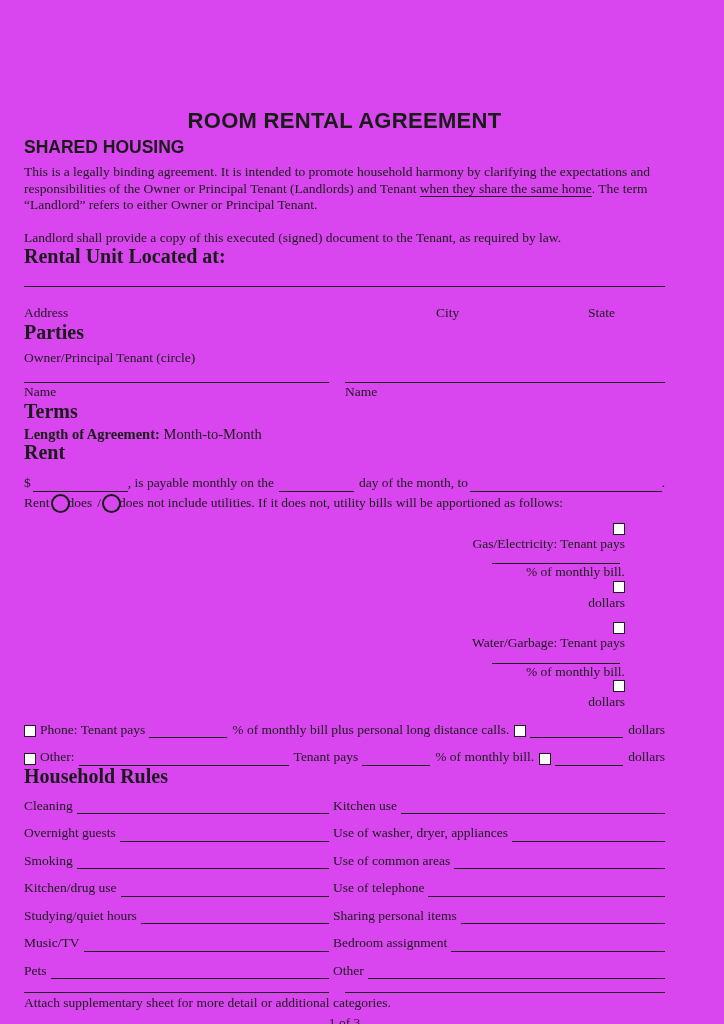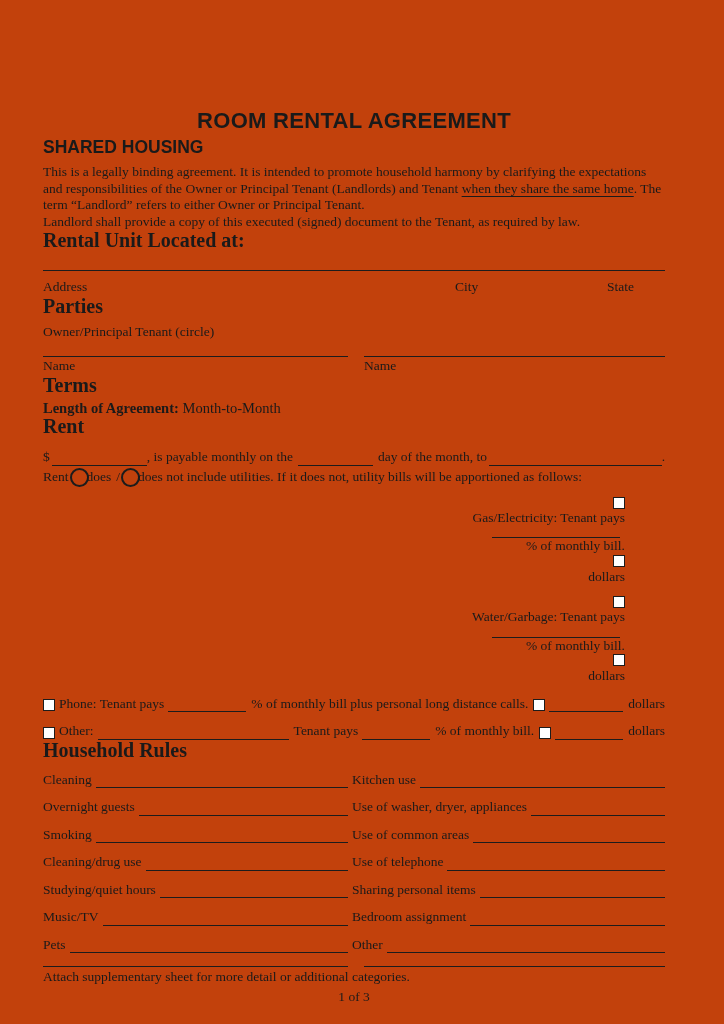--- a/index.html
+++ b/index.html
@@ -1,48 +1,48 @@
 <!DOCTYPE html>
 <html><head>
 <meta charset="utf-8">
 <style>
   * { box-sizing: border-box; }
   html, body { margin: 0; padding: 0; background: #e8e8e8; }
   .page {
     width: 724px; height: 1024px; margin: 0 auto;
-    background: #c2410c; color: #1a1a1a;
+    background: #d946ef; color: #1a1a1a;
     font-family: "Liberation Serif", "DejaVu Serif", serif;
     font-size: 13.5px; line-height: 16.5px;
-    padding: 108px 59px 0 43px;
+    padding: 108px 59px 0 24px;
     position: relative;
   }
   .title {
     font-family: "Liberation Sans", "DejaVu Sans", sans-serif;
     font-weight: bold; font-size: 22px; line-height: 26px;
     text-align: center; margin: 0; letter-spacing: 0.3px;
   }
   .subtitle {
     font-family: "Liberation Sans", "DejaVu Sans", sans-serif;
     font-weight: bold; font-size: 17.5px; line-height: 21px;
     text-align: left; margin: 3px 0 0 0;
   }
-  .intro { margin: 6px 0 0 0; }
+  .intro { margin: 6px 0 16px 0; }
   .copy-notice { margin: 0; }
   .u { text-decoration: underline; text-decoration-thickness: 1.2px; text-underline-offset: 3px; }
   h3.sec { font-size: 20px; line-height: 21px; font-weight: bold; margin: 0; }
   .mt-rental { margin-top: 17px; }
   .mt-parties { margin-top: 16px; }
   .mt-terms { margin-top: 14px; }
   .mt-rent { margin-top: 16px; }
   .mt-household { margin-top: 20px; }
 
   .rule { border-bottom: 1.6px solid #1c1c1c; height: 0; }
   .rule-address { margin-top: 19px; }
 
-  .addr-labels { display: grid; grid-template-columns: 412px 152px 1fr; margin-top: 8px; }
+  .addr-labels { display: grid; grid-template-columns: 412px 152px 1fr; margin-top: 18px; }
 
   .two-col { display: flex; }
   .col-l { width: 305px; }
   .col-r { margin-left: 16px; flex: 1; }
   .party-labels { margin-top: 7px; }
   .party-lines { margin-top: 16px; }
   .party-names { margin-top: 1px; }
 
   .length-line { margin-top: 4px; font-size: 14.5px; }
   .length-line b { font-size: 14.5px; }
@@ -207,21 +207,21 @@
         <span>Smoking</span>
         <span class="fill grow ml4"></span>
       </div>
     <div class="hcell hcell-r">
         <span>Use of common areas</span>
         <span class="fill grow ml4"></span>
       </div>
   </div>
   <div class="hr-row">
     <div class="hcell hcell-l">
-        <span>Cleaning/drug use</span>
+        <span>Kitchen/drug use</span>
         <span class="fill grow ml4"></span>
       </div>
     <div class="hcell hcell-r">
         <span>Use of telephone</span>
         <span class="fill grow ml4"></span>
       </div>
   </div>
   <div class="hr-row">
     <div class="hcell hcell-l">
         <span>Studying/quiet hours</span>

